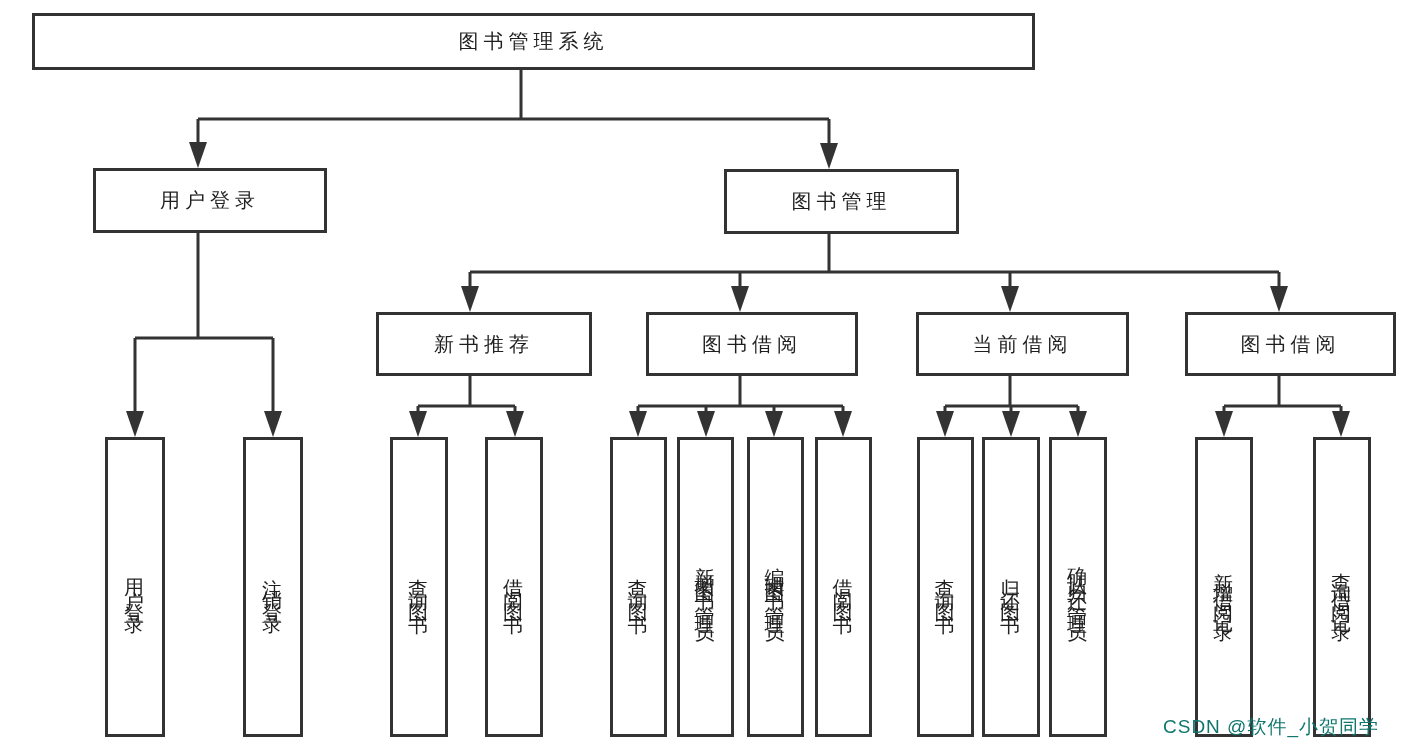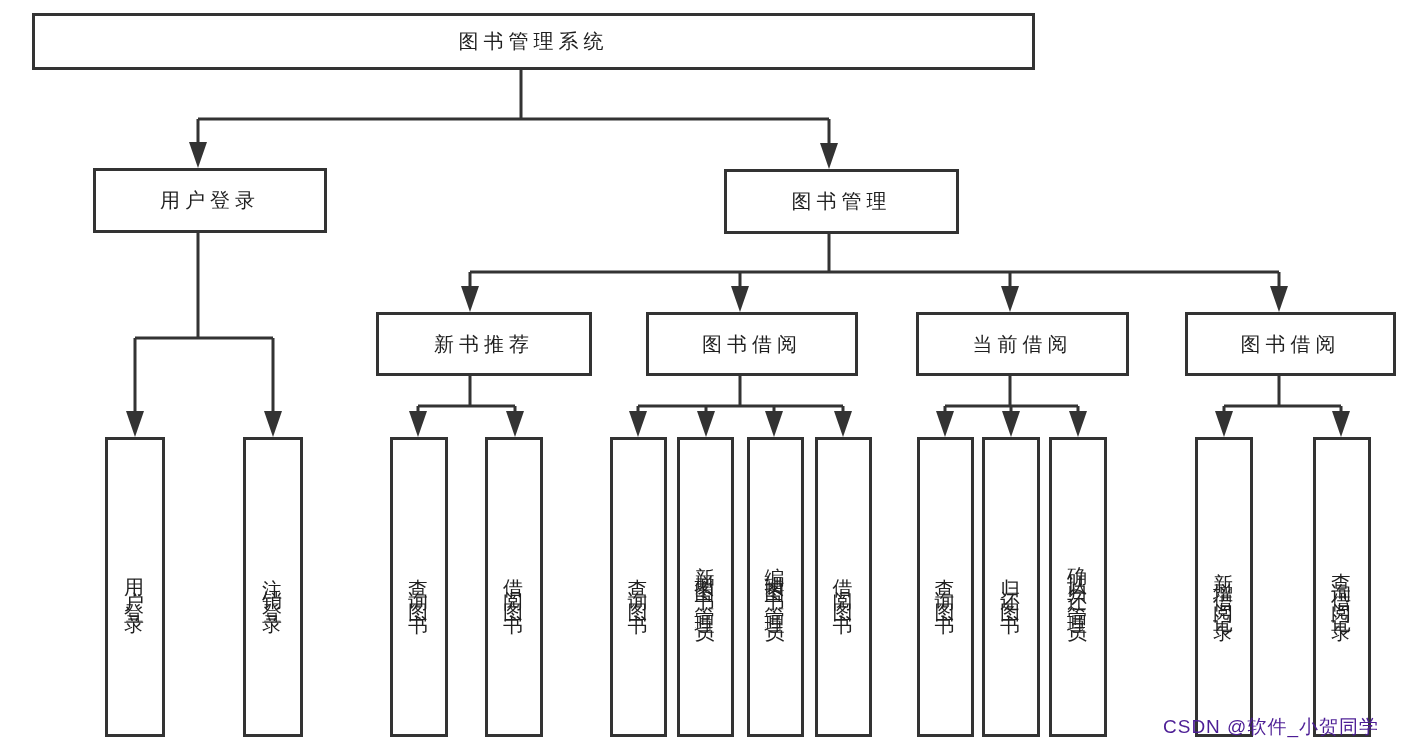--- a/index.html
+++ b/index.html
@@ -55,21 +55,21 @@
   .v-8 {left:917px; width:57px;}
   .v-9 {left:982px; width:58px;}
   .v-10{left:1049px;width:58px;}
   .v-11{left:1195px;width:58px;}
   .v-12{left:1313px;width:58px;}
 
   .watermark{
     position:absolute;
     left:1163px;top:714px;
     font-size:19px;
-    color:#4c1d95;
+    color:#0f766e;
     letter-spacing:1px;
     white-space:nowrap;
     z-index:5;
   }
 </style>
 </head>
 <body>
 
 <div class="stage">
 

